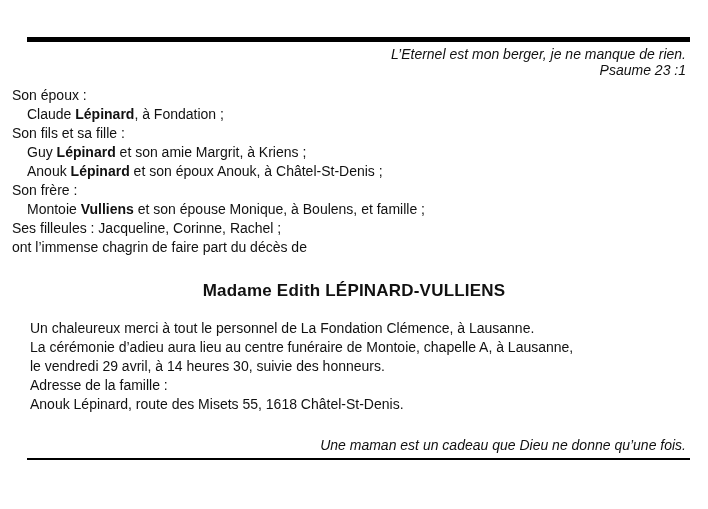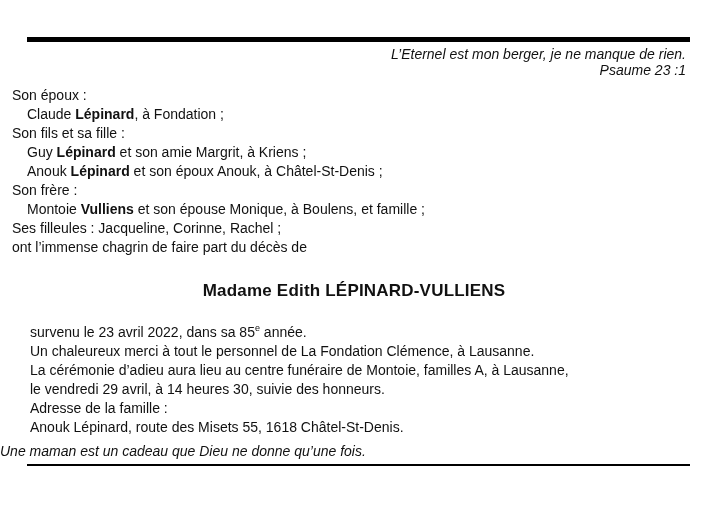--- a/index.html
+++ b/index.html
@@ -34,21 +34,22 @@
     line-height:20px;
     letter-spacing:0.2px;
   }
   .details {
     margin:18px 0 0 30px;
     font-size:14px;
     line-height:19px;
   }
   .details sup { font-size:9px; }
   .closing {
-    margin:5px 22px 0 0;
+    margin:22px 22px 0 0;
+    text-align:right;
     font-style:italic;
     font-size:14px;
     line-height:19px;
   }
   .bottomrule { margin:3px 18px 0 27px; height:2px; background:#000000; }
   b { font-weight:bold; }
 </style>
 </head>
 <body>
 
@@ -69,23 +70,22 @@
     <div class="line indent"><span>Anouk </span><b>Lépinard</b><span> et son époux Anouk, à Châtel-St-Denis ;</span></div>
     <div class="line"><span>Son frère :</span></div>
     <div class="line indent"><span>Montoie </span><b>Vulliens</b><span> et son épouse Monique, à Boulens, et famille ;</span></div>
     <div class="line"><span>Ses filleules : Jacqueline, Corinne, Rachel ;</span></div>
     <div class="line"><span>ont l’immense chagrin de faire part du décès de</span></div>
   </div>
 
   <div class="deceased-name">Madame Edith LÉPINARD-VULLIENS</div>
 
   <div class="details">
-    <div class="line"><span>survenu le 23 avril 2022, dans sa 85</span><sup>e</sup><span> année.</span></div>
     <div class="line"><span>Un chaleureux merci à tout le personnel de La Fondation Clémence, à Lausanne.</span></div>
-    <div class="line"><span>La cérémonie d’adieu aura lieu au centre funéraire de Montoie, familles A, à Lausanne,</span></div>
+    <div class="line"><span>La cérémonie d’adieu aura lieu au centre funéraire de Montoie, chapelle A, à Lausanne,</span></div>
     <div class="line"><span>le vendredi 29 avril, à 14 heures 30, suivie des honneurs.</span></div>
     <div class="line"><span>Adresse de la famille :</span></div>
     <div class="line"><span>Anouk Lépinard, route des Misets 55, 1618 Châtel-St-Denis.</span></div>
   </div>
 
   <div class="closing">Une maman est un cadeau que Dieu ne donne qu’une fois.</div>
 
   <div class="bottomrule"></div>
 
 </div>

